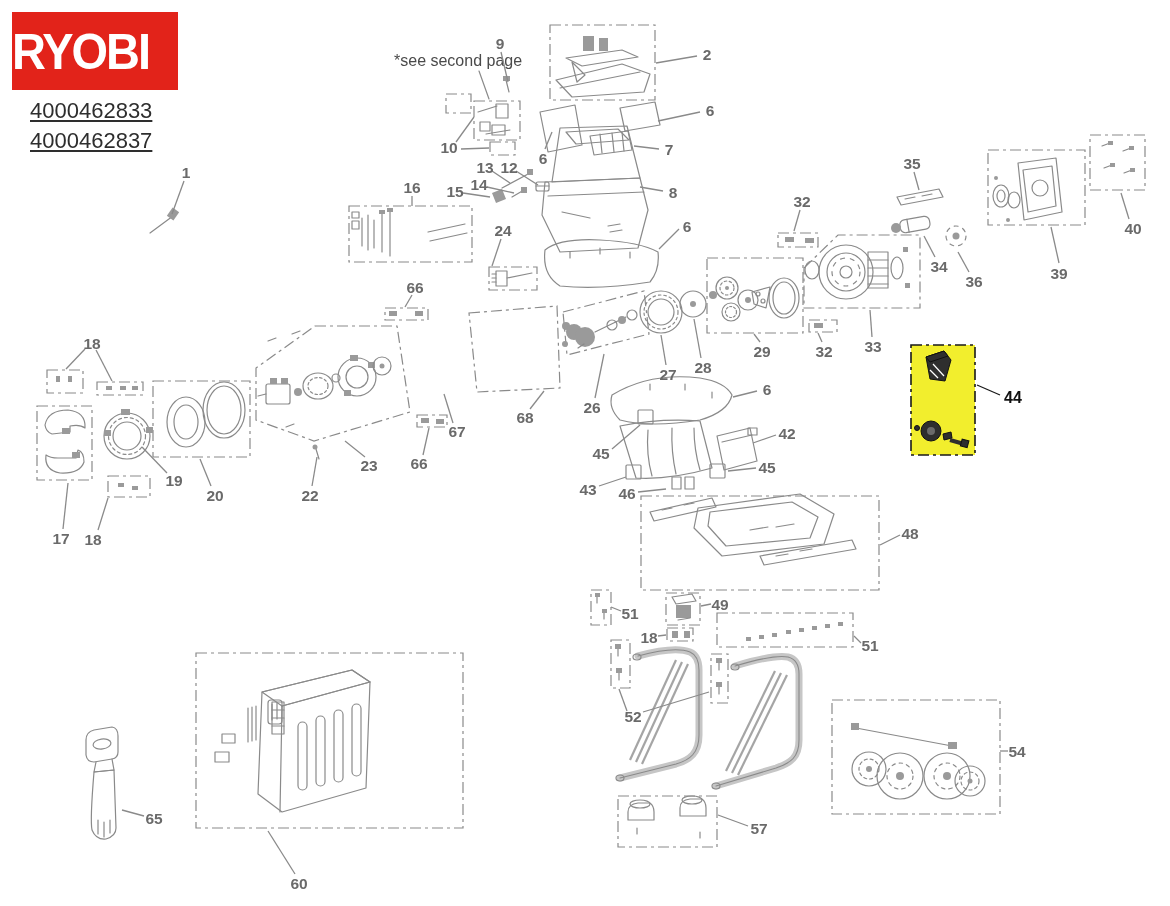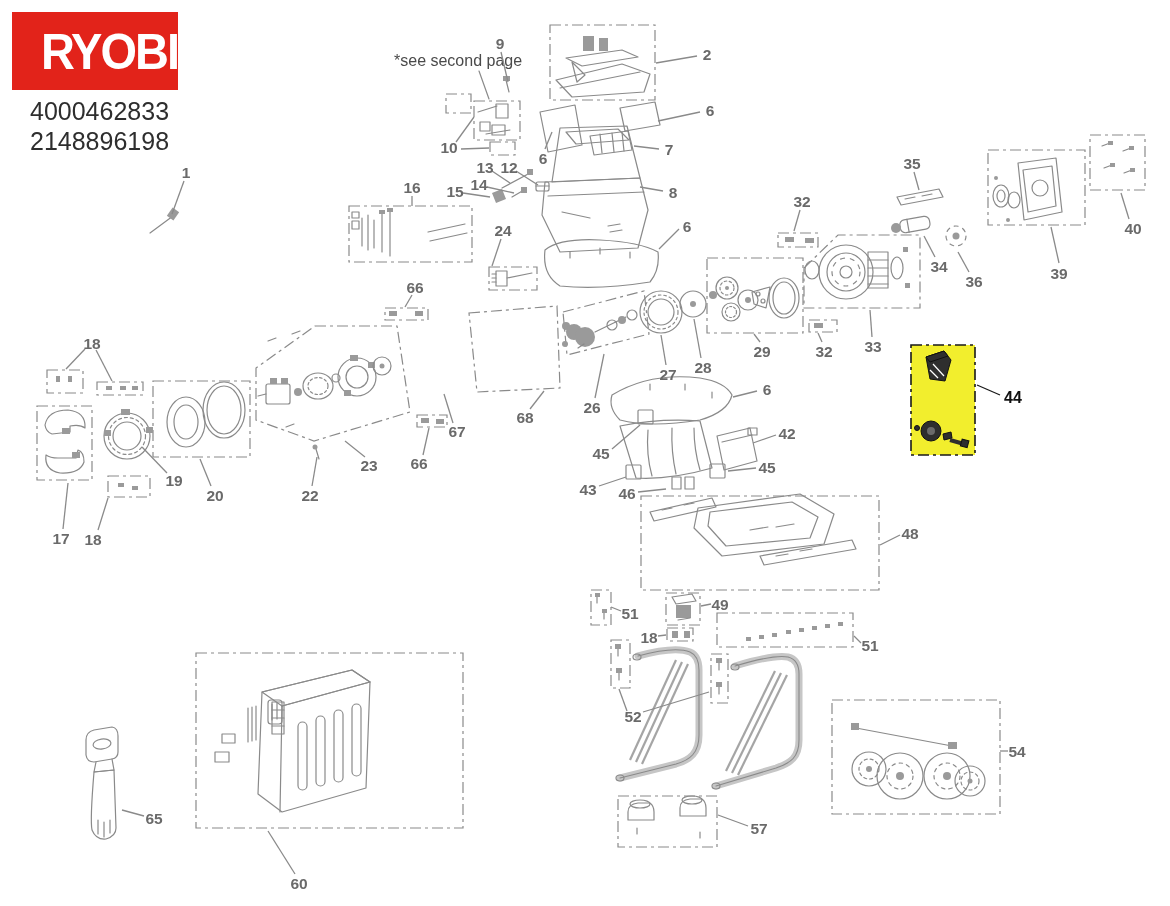--- a/index.html
+++ b/index.html
@@ -1,22 +1,22 @@
 <!DOCTYPE html>
 <html><head>
 <meta charset="utf-8">
 <style>
   html,body{margin:0;padding:0;background:#ffffff;}
   #stage{position:relative;width:1170px;height:906px;background:#ffffff;overflow:hidden;
          font-family:"Liberation Sans", sans-serif;}
   #logo{position:absolute;left:12px;top:12px;width:166px;height:78px;background:#e2231a;
-        display:flex;align-items:center;justify-content:flex-end;}
+        display:flex;align-items:center;justify-content:flex-start;}
   #logo span{color:#ffffff;font-weight:bold;font-size:47px;letter-spacing:-2px;
              transform:scaleY(1.08);line-height:1;}
-  #prodnums{position:absolute;left:30px;top:96px;font-size:25px;color:#2e2e2e;line-height:30px;}
+  #prodnums{position:absolute;left:30px;top:96px;font-size:22px;color:#2e2e2e;line-height:30px;text-decoration:underline;}
   #note{position:absolute;left:394px;top:52px;font-size:16px;color:#4a4a4a;white-space:nowrap;}
   svg{position:absolute;left:0;top:0;}
   .ln{stroke:#8a8a8a;fill:none;stroke-width:1.2;stroke-linecap:round;stroke-linejoin:round;}
   .fl{fill:#9a9a9a;stroke:none;}
   .tube{stroke:#c6c6c6;fill:none;stroke-width:7;stroke-linecap:round;stroke-linejoin:round;}
   .tubecore{stroke:#8a8a8a;fill:none;stroke-width:1.1;stroke-linecap:round;}
   .hatch{stroke:#a5a5a5;fill:none;stroke-width:2.2;}
   .dk{fill:#2e2e2e;stroke:#111111;stroke-width:1;}
   .dkw{stroke:#ffffff;stroke-width:1.2;fill:none;}
 </style>
@@ -24,21 +24,21 @@
 <body>
 
 <div id="stage">
 
   <div id="logo" style="background: rgb(226, 35, 26);">
     <span style="color: rgb(255, 255, 255);">RYOBI</span>
   </div>
 
   <div id="prodnums">
     <div>4000462833</div>
-    <div>2148896198</div>
+    <div>4000462837</div>
   </div>
 
   <div id="note">*see second page</div>
 
   <svg id="diagram" width="1170" height="906" viewBox="0 0 1170 906">
 
     <g id="boxes-layer">
         <rect x="550" y="25" width="105" height="75" stroke="#8a8a8a" stroke-width="1.2" fill="none" stroke-dasharray="11 4 3 4"></rect>
         <rect x="446" y="94" width="25" height="19" stroke="#8a8a8a" stroke-width="1.2" fill="none" stroke-dasharray="11 4 3 4"></rect>
         <rect x="474" y="101" width="46" height="39" stroke="#8a8a8a" stroke-width="1.2" fill="none" stroke-dasharray="11 4 3 4"></rect>

